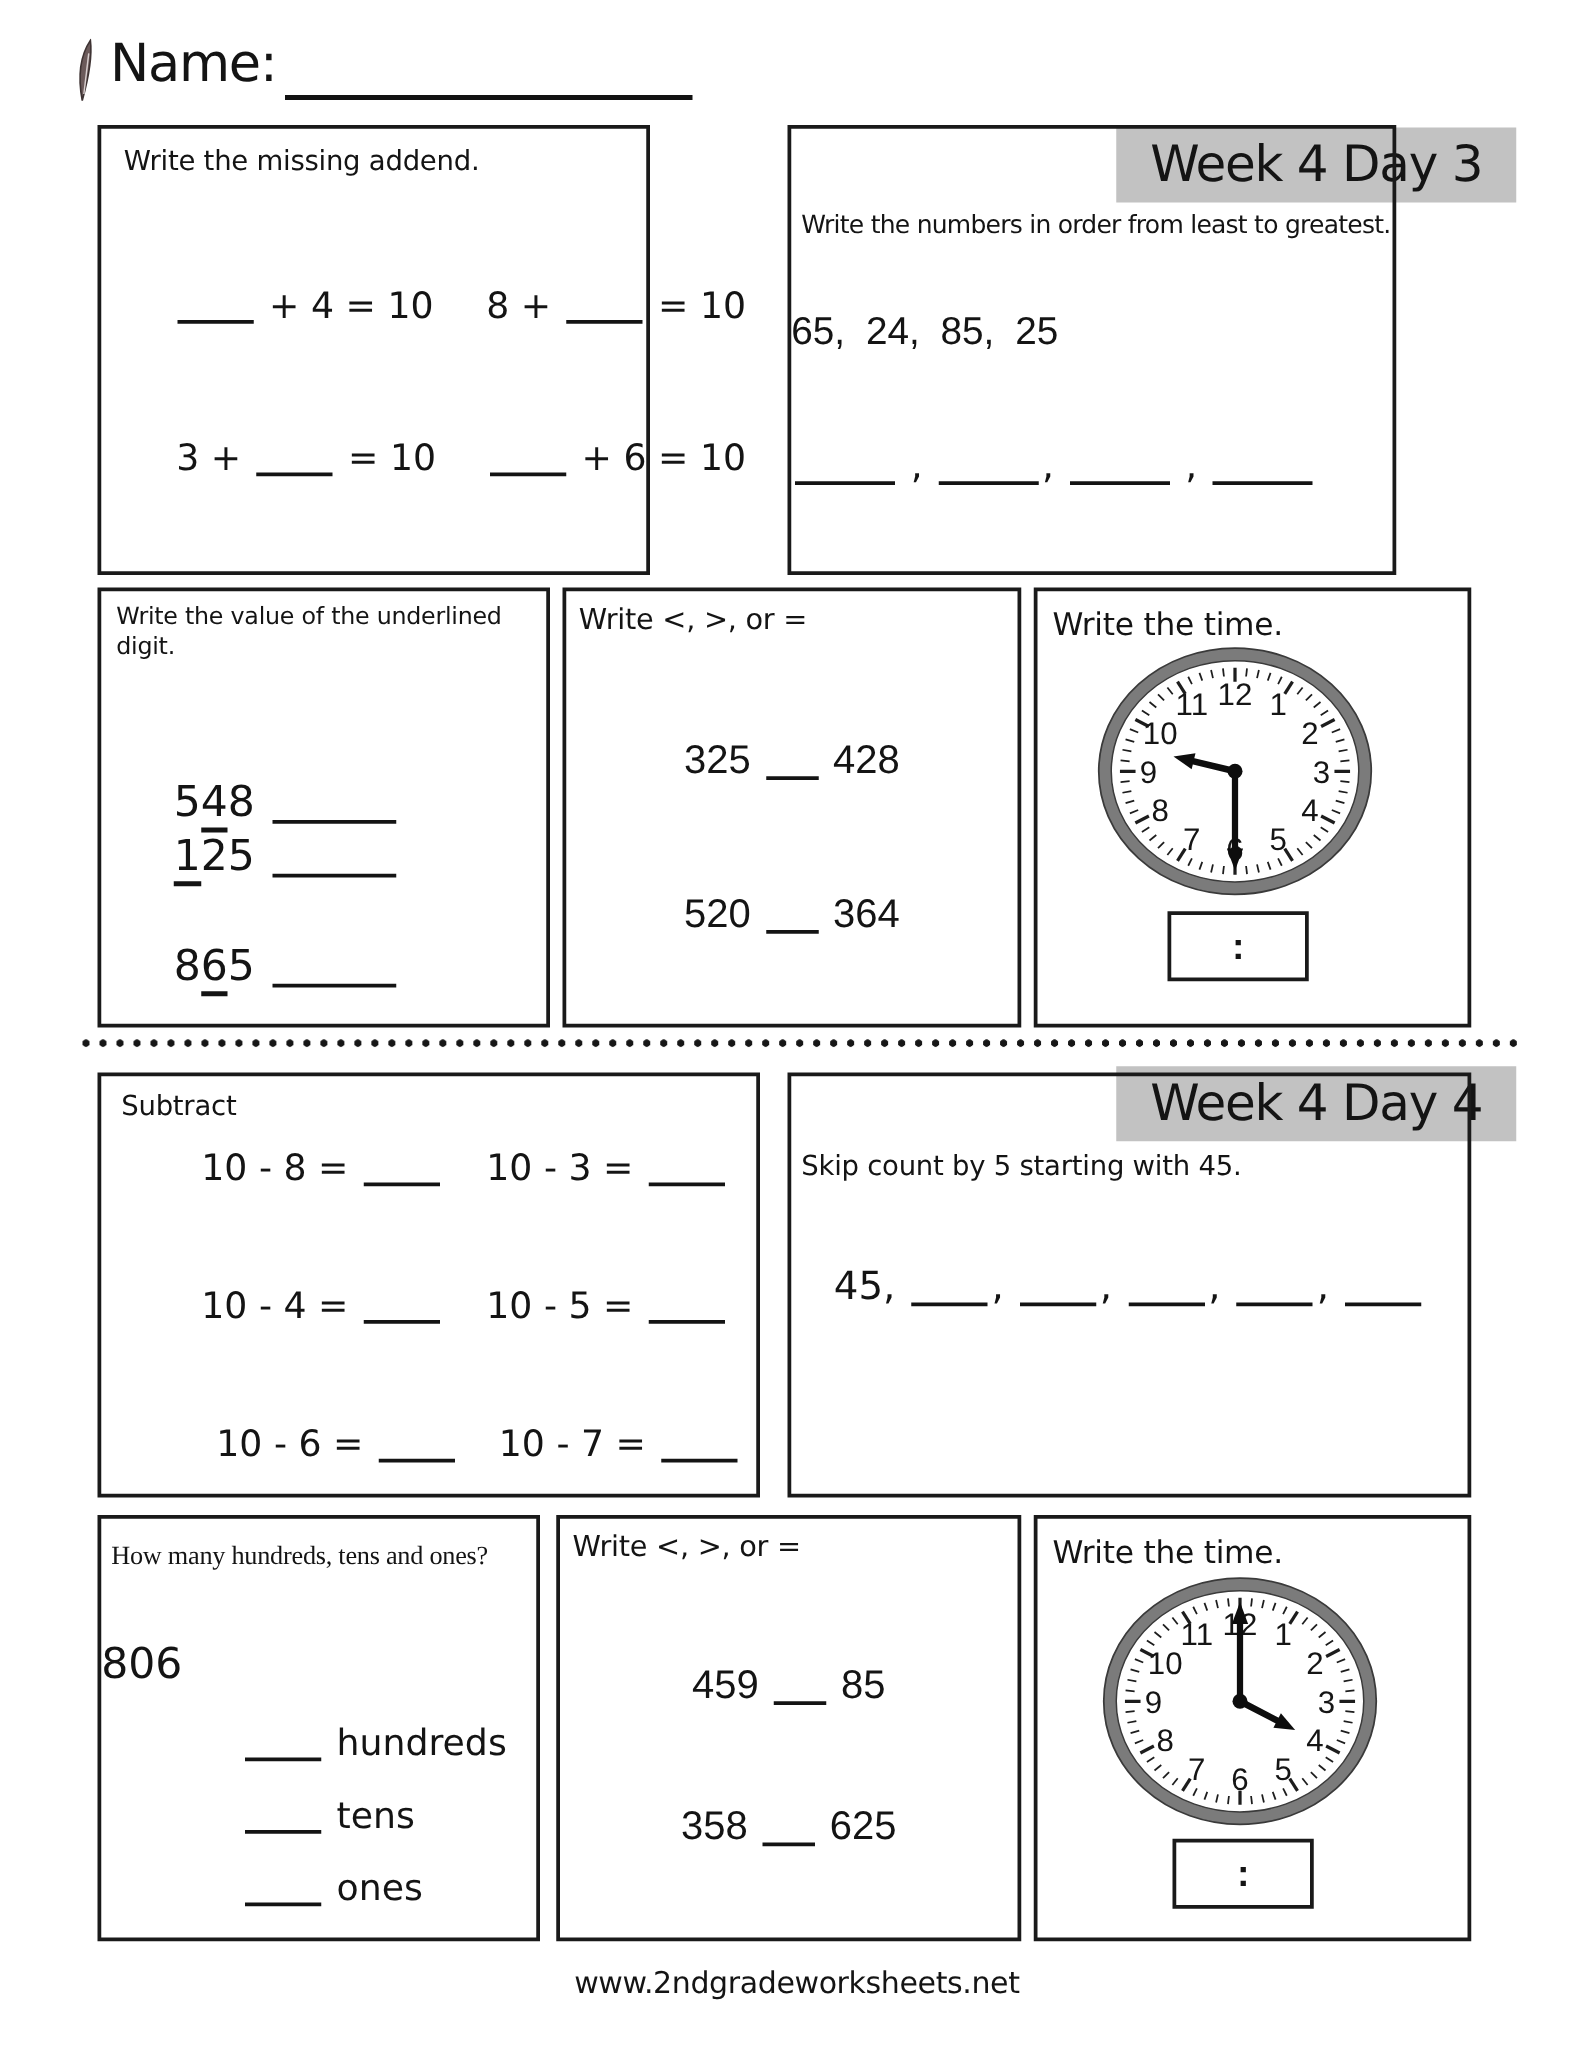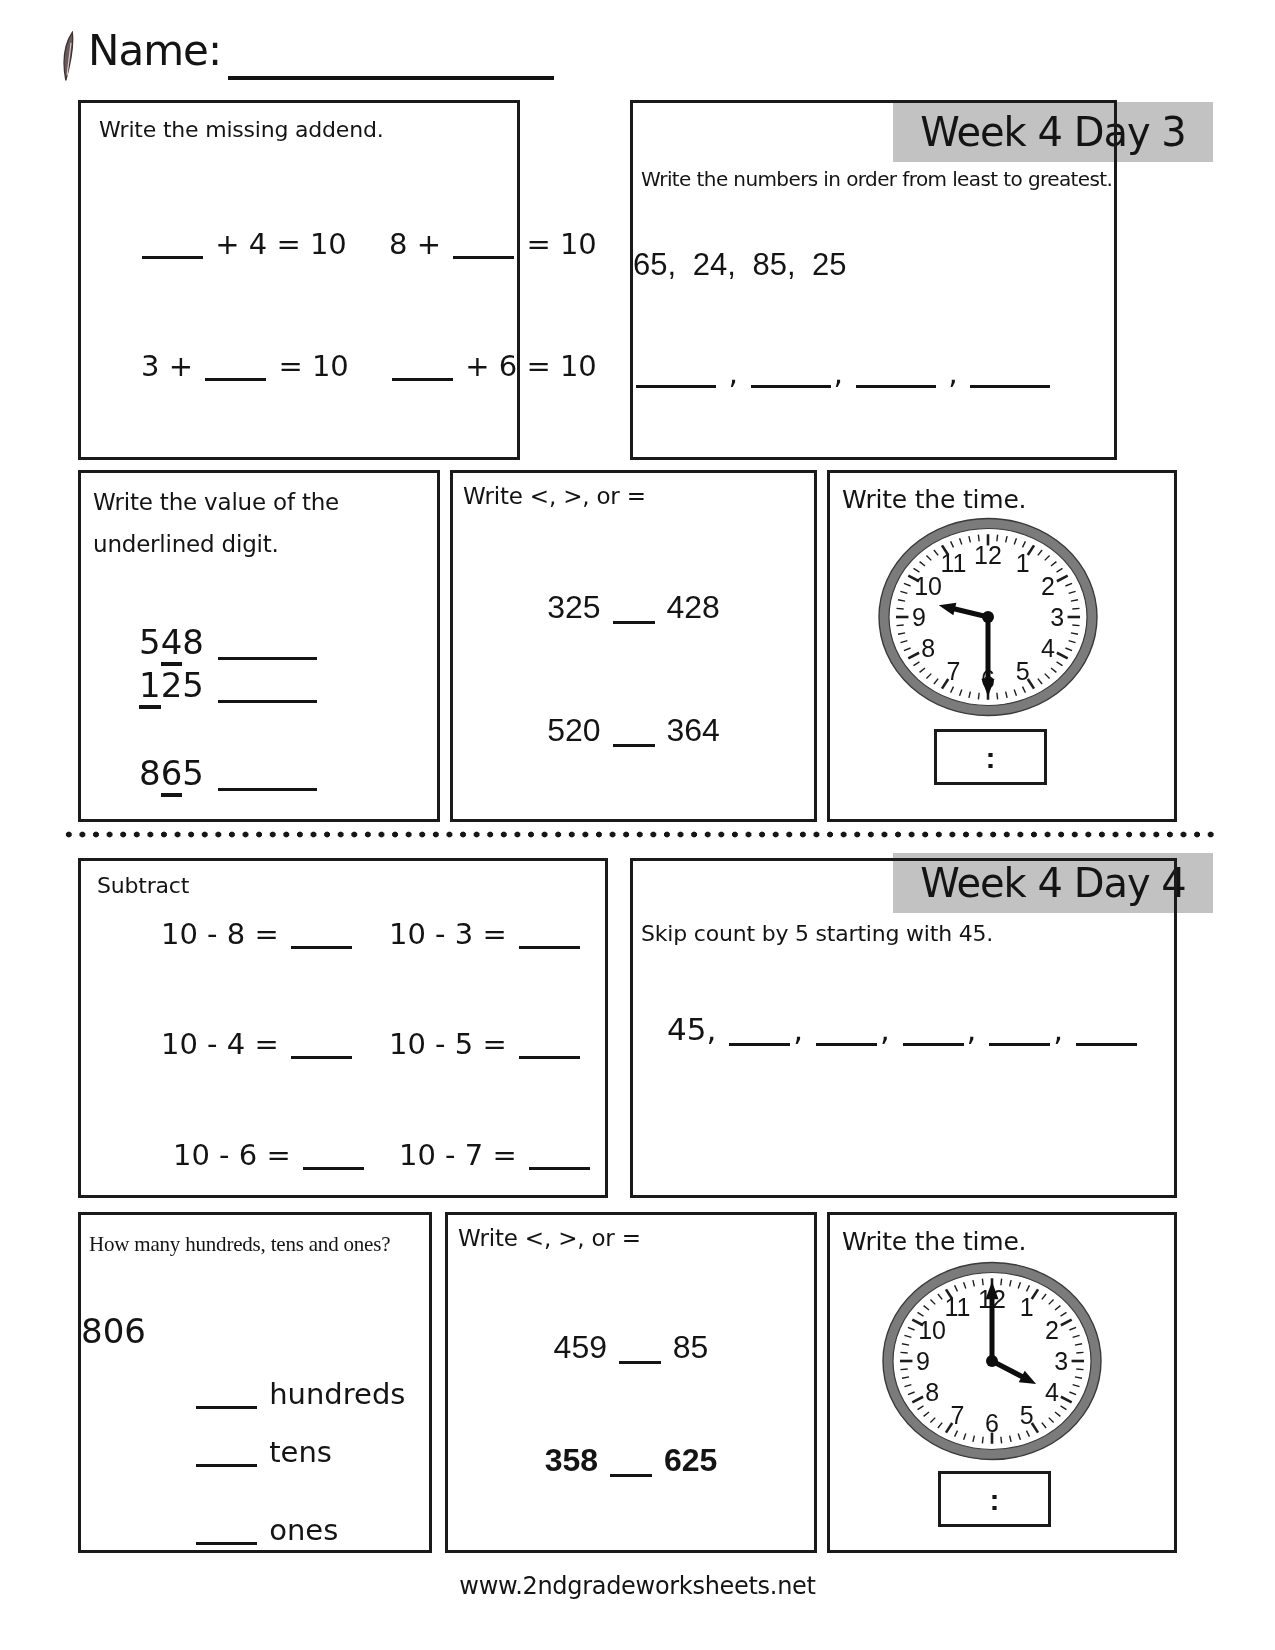--- a/index.html
+++ b/index.html
@@ -10,21 +10,21 @@
   .name-label{position:absolute;left:88px;top:26px;font-size:42px;letter-spacing:-1px;}
   .name-line{position:absolute;left:228px;top:76px;width:326px;height:4px;background:#121212;}
   
   .grayhdr{position:absolute;left:893px;width:320px;height:60px;background:#c2c2c2;
            z-index:1;text-align:center;line-height:60px;font-size:40px;letter-spacing:-1px;}
   
   .box{position:absolute;border:3px solid #1a1a1a;box-sizing:border-box;background:transparent;z-index:2;}
   .instr{position:absolute;font-size:22px;letter-spacing:-0.2px;}
   .instr-sm{font-size:20px;letter-spacing:-0.6px;}
   .instr-h{font-size:21px;line-height:42px;width:340px;}
-  .instr-c{font-size:23px;line-height:42px;width:312px;}
+  .instr-c{font-size:19px;line-height:24px;width:312px;}
   .instr-t{font-size:25px;}
   .prob{position:absolute;font-size:29px;white-space:nowrap;}
   .big{font-size:34px;}
   .cmp{font-size:32px;text-align:center;left:0;width:100%;font-family:"Liberation Sans",sans-serif;}
   .numfont{font-family:"Liberation Sans",sans-serif;}
   .center-row{left:0;width:100%;}
   .blank{display:inline-block;height:1em;border-bottom:3px solid #141414;
          vertical-align:-0.18em;margin:0 3px;}
   .under{border-bottom:4px solid #141414;}
   .seq{position:absolute;font-size:31px;white-space:nowrap;}
@@ -179,27 +179,27 @@
   <div class="box" style="left:630px;top:858px;width:547px;height:340px;">
     <div class="instr" style="left:8px;top:60px;">Skip count by 5 starting with 45.</div>
     <div class="seq" style="left:34px;top:150px;">45, <span class="blank" style="width: 61px;"></span>, <span class="blank" style="width: 61px;"></span>, <span class="blank" style="width: 61px;"></span>, <span class="blank" style="width: 61px;"></span>, <span class="blank" style="width: 61px;"></span></div>
   </div>
 
   <div class="box" style="left:78px;top:1212px;width:354px;height:341px;">
     <div class="instr instr-h" style="left:8px;top:8px;font-family:Liberation Serif, serif;">How many hundreds, tens and ones?</div>
     <div class="prob big center-row" style="top:96px;">806</div>
     <div class="prob" style="left:112px;top:162px;"><span class="blank" style="width: 61px;"></span> hundreds</div>
     <div class="prob" style="left:112px;top:220px;"><span class="blank" style="width: 61px;"></span> tens</div>
-    <div class="prob" style="left:112px;top:278px;margin-top:20px;"><span class="blank" style="width: 61px;"></span> ones</div>
+    <div class="prob" style="left:112px;top:278px;"><span class="blank" style="width: 61px;"></span> ones</div>
   </div>
 
   <div class="box" style="left:445px;top:1212px;width:372px;height:341px;">
     <div class="instr" style="left:10px;top:10px;font-size:23px;">Write &lt;, &gt;, or =</div>
     <div class="prob cmp" style="top:114px;">459 <span class="blank" style="width: 42px;"></span> 85</div>
-    <div class="prob cmp" style="top:227px;font-weight:bold;">358 <span class="blank" style="width: 42px;"></span> 625</div>
+    <div class="prob cmp" style="top:227px;">358 <span class="blank" style="width: 42px;"></span> 625</div>
   </div>
 
   <div class="box" style="left:827px;top:1212px;width:350px;height:341px;">
     <div class="instr instr-t" style="left:12px;top:12px;">Write the time.</div>
     <svg class="clock" style="left:42px;top:36px;" viewBox="-120 -110 240 220">
         <ellipse cx="0" cy="0" rx="104" ry="93.5" fill="#ffffff" stroke="#7b7b7b" stroke-width="10"></ellipse>
         <ellipse cx="0" cy="0" rx="109" ry="98.5" fill="none" stroke="#3a3a3a" stroke-width="1.4"></ellipse>
         <ellipse cx="0" cy="0" rx="99" ry="88.5" fill="none" stroke="#3a3a3a" stroke-width="1.2"></ellipse>
         <line x1="0" y1="-71.5275" x2="0" y2="-82.7475" stroke="#1d1d1d" stroke-width="2.6"></line>
         <line x1="8.859832546566308" y1="-75.78505473180086" x2="9.620799759154824" y2="-82.2942005369862" stroke="#1d1d1d" stroke-width="1.4"></line>

